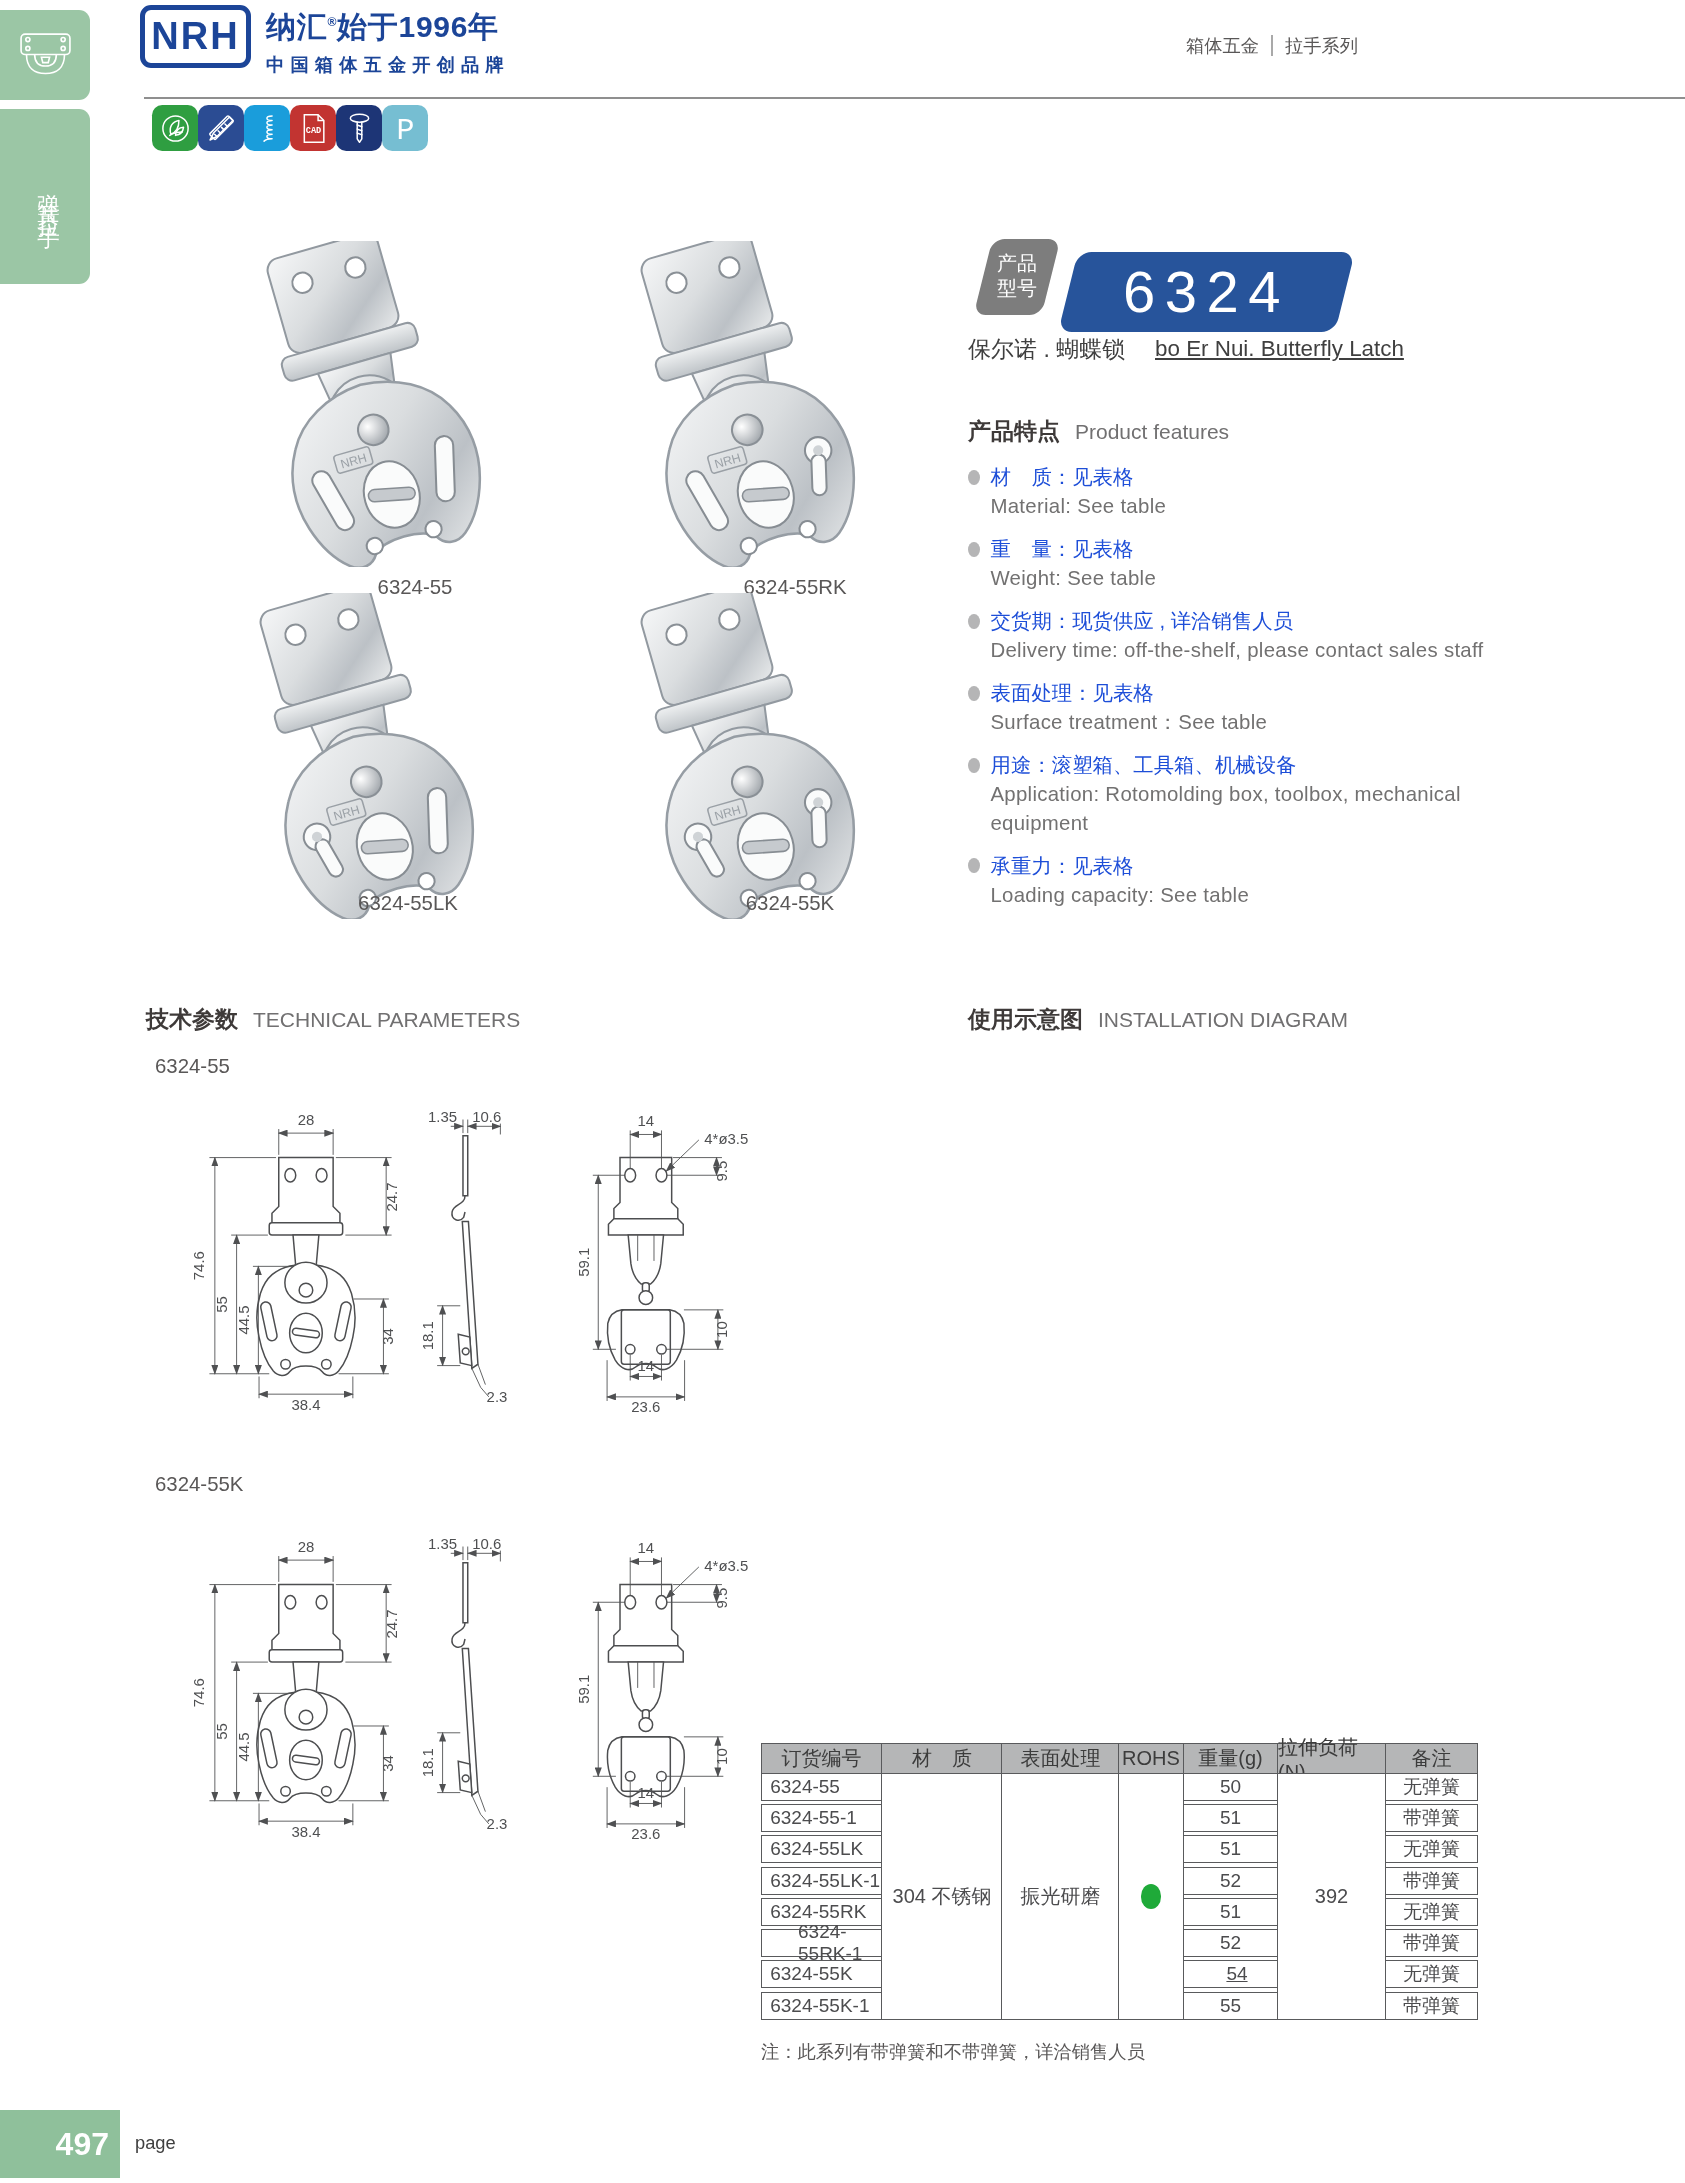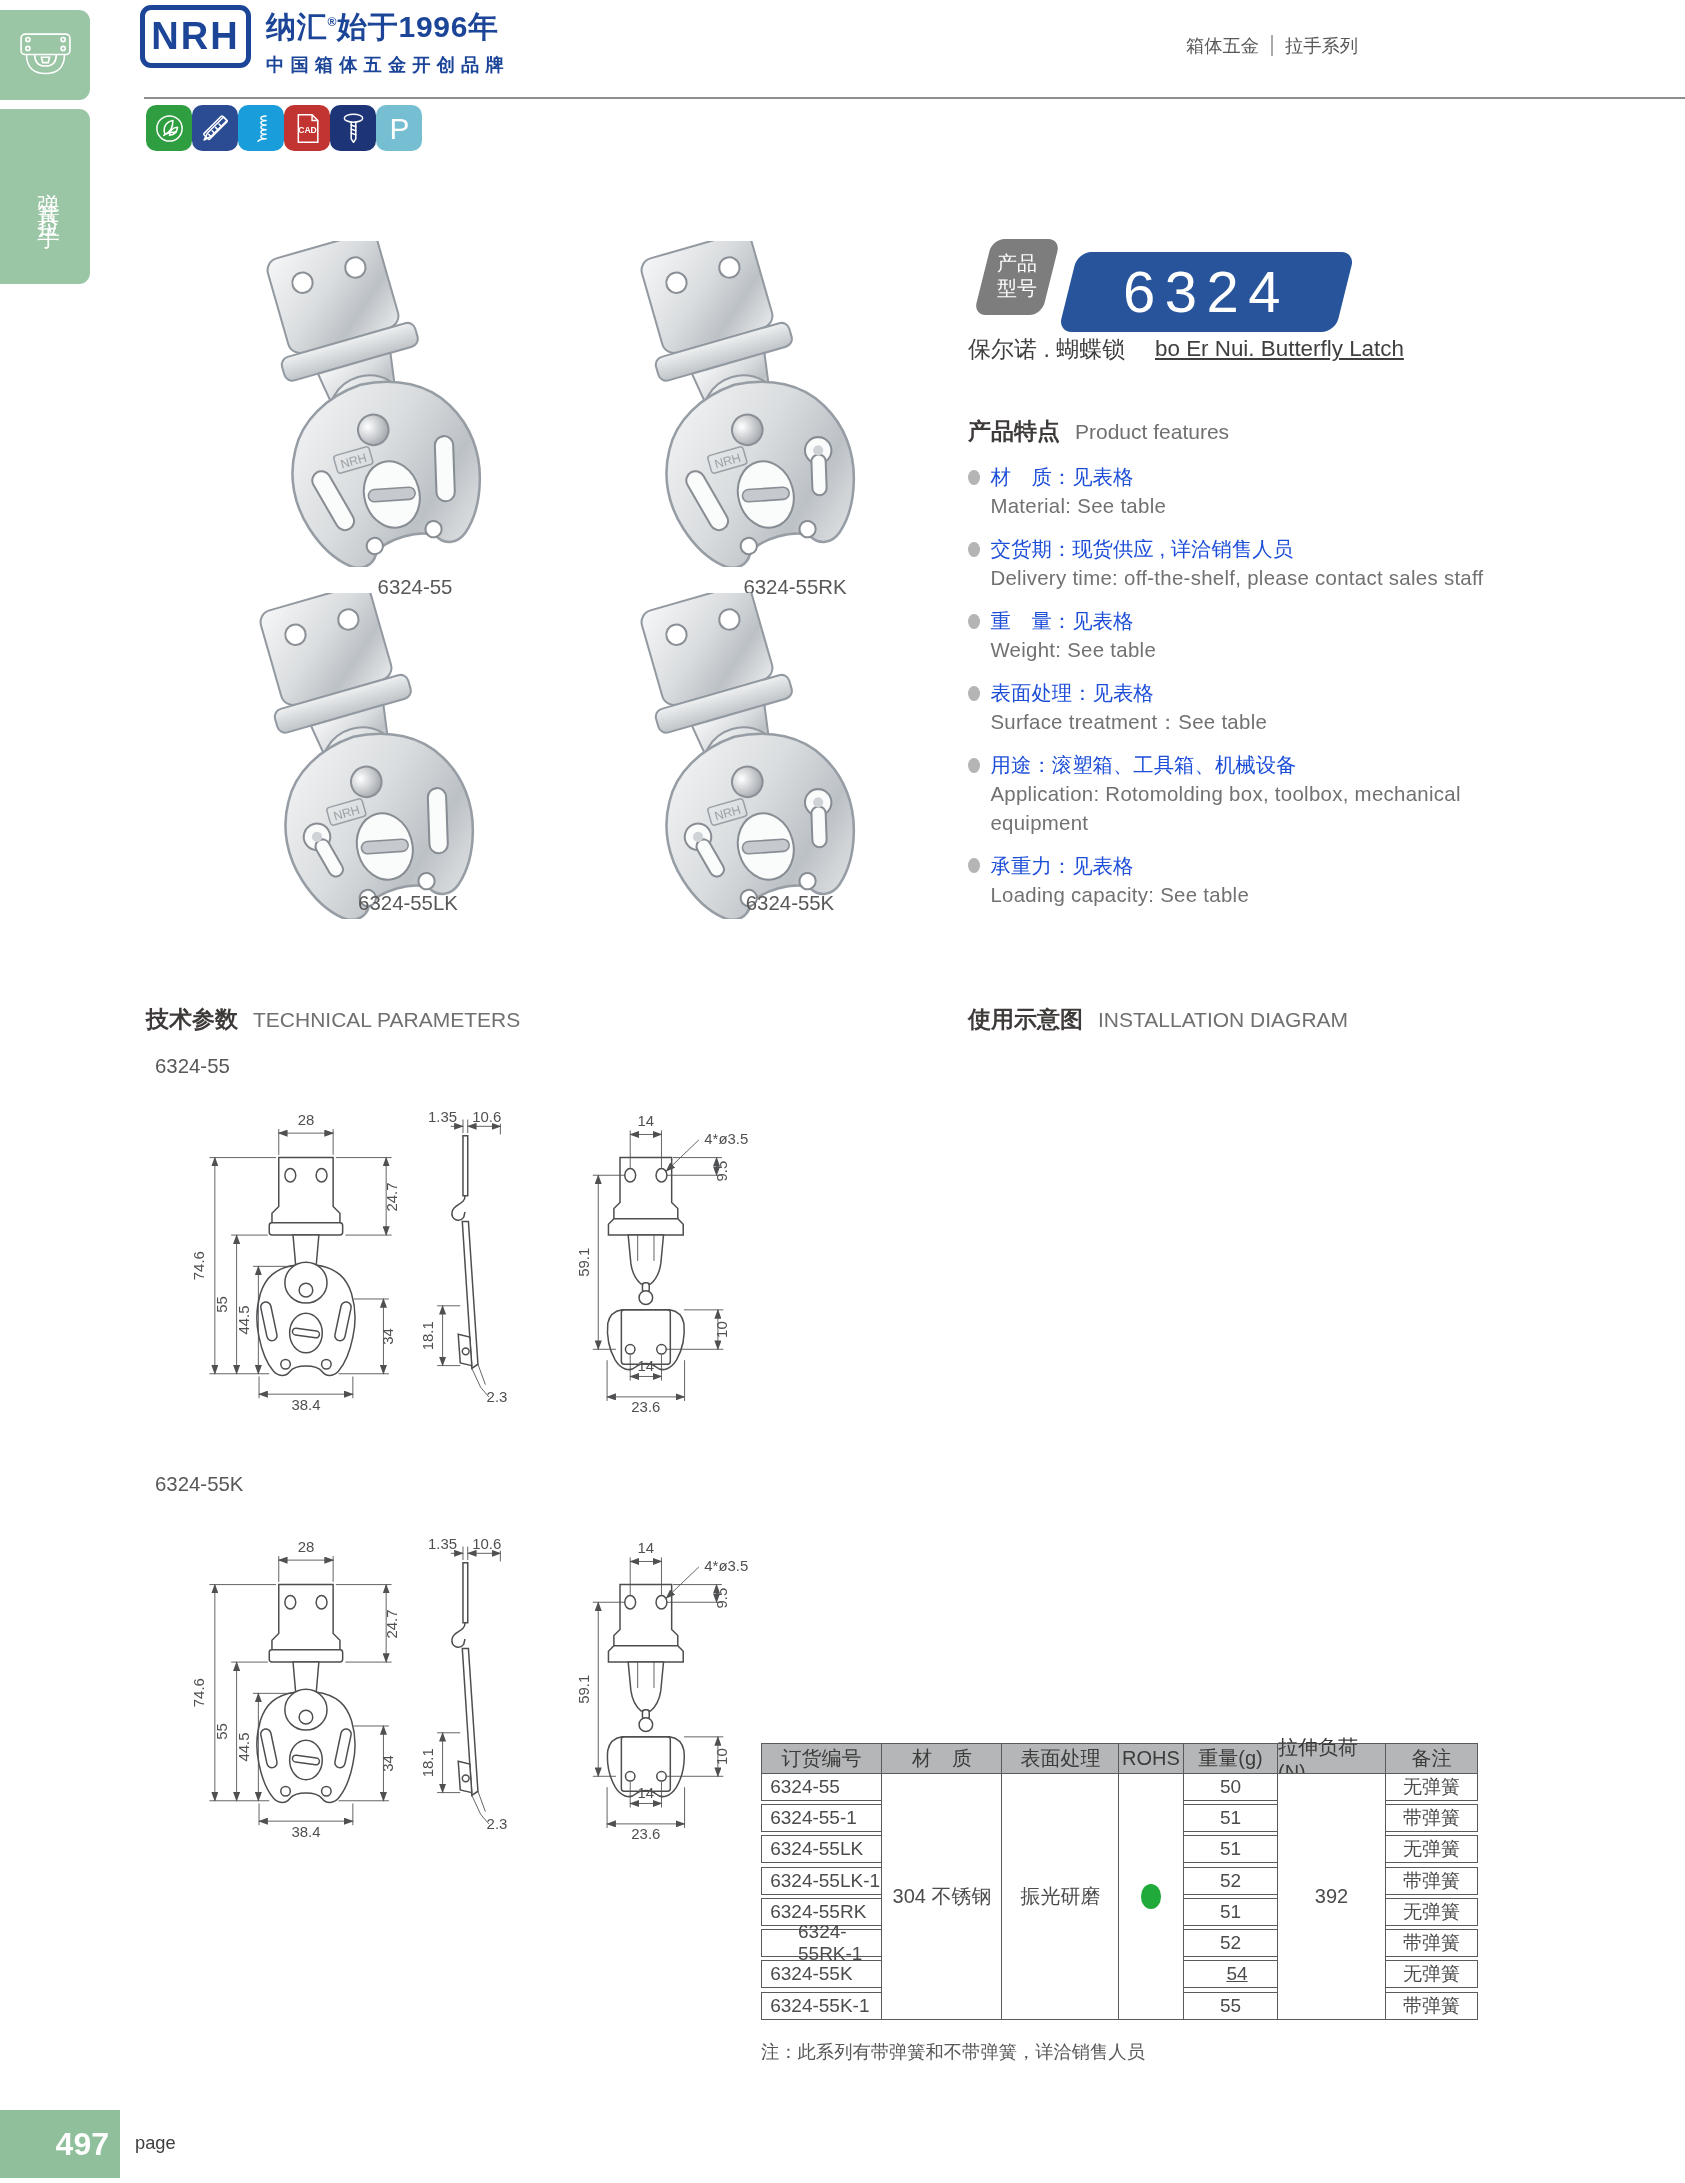--- a/index.html
+++ b/index.html
@@ -19,21 +19,21 @@
   .nrh-logo span{color:#1c4598;font-size:38px;font-weight:800;letter-spacing:2px;}
   .brand{left:266px;top:6.8px;width:435px;color:#1c4598;}
   .brand-line1{font-size:30px;font-weight:800;letter-spacing:0.7px;}
   .brand-line1 sup{font-size:12.2px;vertical-align:super;}
   .brand-line2{font-size:18.3px;font-weight:700;letter-spacing:6.1px;margin-top:4.1px;}
   .corner{left:1186px;top:33px;width:285px;font-size:18.3px;color:#595757;display:flex;align-items:center;}
   .corner .vbar{display:inline-block;width:1.4px;height:20.4px;background:#a9a9a9;margin:0 12.2px;}
   .hdiv{left:144px;top:97px;width:1541px;height:2px;background:#8f8f8f;}
 
   
-  #icon-row{left:146px;top:105px;height:46px;display:flex;gap:0;}
+  #icon-row{left:152px;top:105px;height:46px;display:flex;gap:0;font-family:Liberation Mono, monospace;}
   .cert{width:46px;height:46px;border-radius:10.2px;display:flex;align-items:center;justify-content:center;}
 
   
   .photo{position:absolute;width:367px;height:326px;}
   .photo-label{position:absolute;transform:translateX(-50%);font-size:20.4px;color:#595757;white-space:nowrap;}
 
   
   .model-tag{left:983px;top:239px;width:68px;height:76px;}
   .model-tag .skew-bg{position:absolute;inset:0;background:#7d7d7d;transform:skewX(-14deg);border-radius:12.2px;}
   .model-tag .txt{position:relative;color:#fff;font-size:20px;line-height:24.5px;text-align:center;padding-top:12.2px;}
@@ -320,30 +320,30 @@
       <div class="feat">
         <div class="cn">
           <span class="bullet"></span>
           <span>材　质：见表格</span>
         </div>
         <div class="en">Material: See table</div>
       </div>
       <div class="feat">
         <div class="cn">
           <span class="bullet"></span>
+          <span>重　量：见表格</span>
+        </div>
+        <div class="en">Weight: See table</div>
+      </div>
+      <div class="feat">
+        <div class="cn">
+          <span class="bullet"></span>
           <span>交货期：现货供应 , 详洽销售人员</span>
         </div>
         <div class="en">Delivery time: off-the-shelf, please contact sales staff</div>
-      </div>
-      <div class="feat">
-        <div class="cn">
-          <span class="bullet"></span>
-          <span>重　量：见表格</span>
-        </div>
-        <div class="en">Weight: See table</div>
       </div>
       <div class="feat">
         <div class="cn">
           <span class="bullet"></span>
           <span>表面处理：见表格</span>
         </div>
         <div class="en">Surface treatment：See table</div>
       </div>
       <div class="feat">
         <div class="cn">

